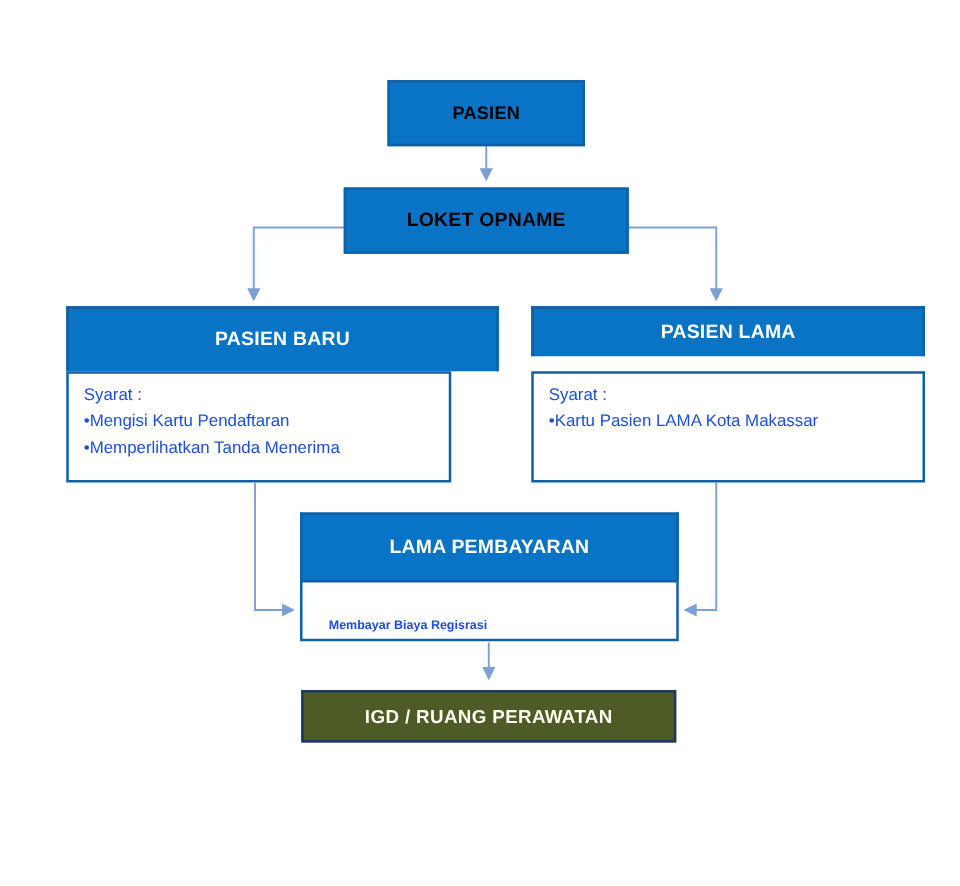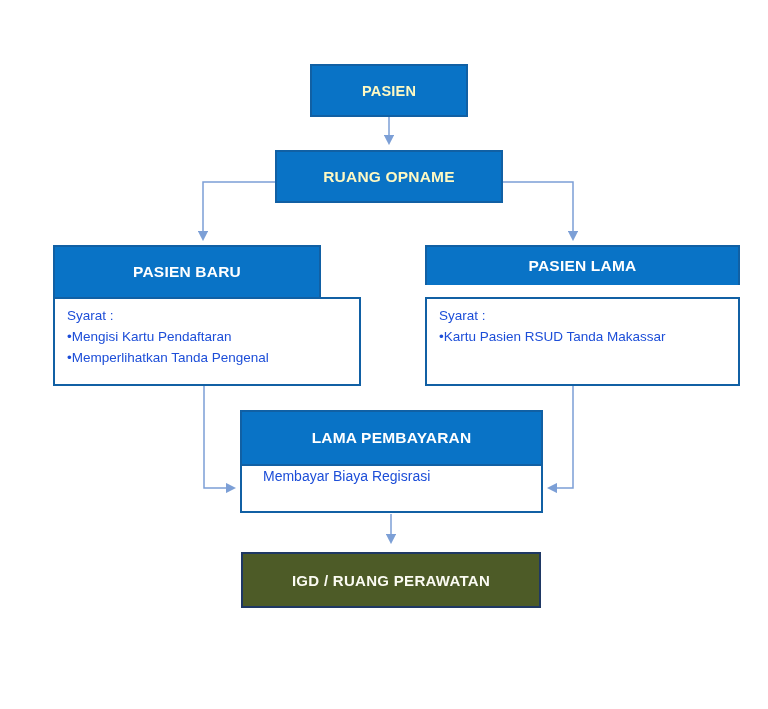--- a/index.html
+++ b/index.html
@@ -21,21 +21,21 @@
     width: 768px; height: 709px;
     pointer-events: none;
   }
   .node {
     position: absolute;
     box-sizing: border-box;
   }
   .blue-box {
     background: #0973c6;
     border: 2px solid #1160a4;
-    color: #fef9c3;
+    color: #000000;
     font-weight: bold;
     display: flex;
     align-items: center;
     justify-content: center;
     letter-spacing: 0.2px;
   }
   .hdr {
     background: #0973c6;
     border: 2px solid #1160a4;
     border-bottom: none;
@@ -52,45 +52,46 @@
     background: #ffffff;
     border: 2px solid #1160a4;
     box-sizing: border-box;
     color: #1d4ed8;
     font-size: 13.5px;
     line-height: 21px;
     padding: 6px 8px 0 12px;
   }
   .body-panel.single {
     display: flex;
-    align-items: flex-start;
+    align-items: flex-end;
     padding: 0 0 0 21px;
-    font-size: 14px;
+    font-size: 10px;
+    font-weight: bold;
   }
   .igd-box {
     background: #4d5b27;
     border: 2px solid #1f3864;
     color: #fbfbf2;
     font-weight: bold;
     font-size: 15px;
     display: flex;
     align-items: center;
     justify-content: center;
     letter-spacing: 0.3px;
   }
   
   #node-pasien        { left: 310px; top: 64px;  width: 158px; height: 53px; font-size: 14.5px; }
   #node-sentra        { left: 275px; top: 150px; width: 228px; height: 53px; font-size: 15.5px; }
-  #baru-header        { left: 53px;  top: 245px; width: 268px; height: 52px; }
+  #baru-header        { left: 53px;  top: 245px; width: 346px; height: 52px; }
   #baru-body          { left: 53px;  top: 297px; width: 308px; height: 89px; }
   #lama-header        { left: 425px; top: 245px; width: 315px; height: 40px; }
   #lama-body          { left: 425px; top: 297px; width: 315px; height: 89px; }
   #loket-header       { left: 240px; top: 410px; width: 303px; height: 54px; }
   #loket-body         { left: 240px; top: 464px; width: 303px; height: 49px; }
-  #node-igd           { left: 241px; top: 552px; width: 300px; height: 56px; }
+  #node-igd           { left: 241px; top: 552px; width: 300px; height: 42px; }
   .line { stroke: #7c9fd6; stroke-width: 1.5; fill: none; }
 </style>
 </head>
 <body>
 
 <div id="canvas">
 
   <svg id="connectors" viewBox="0 0 768 709">
     <defs>
       <marker id="arrow" viewBox="0 0 10 10" refX="7" refY="5" markerWidth="7" markerHeight="7" orient="auto">
@@ -100,33 +101,33 @@
     <path class="line" d="M389 117 V142" marker-end="url(#arrow)"></path>
     <path class="line" d="M275 182 H203 V238" marker-end="url(#arrow)"></path>
     <path class="line" d="M503 182 H573 V238" marker-end="url(#arrow)"></path>
     <path class="line" d="M204 386 V488 H233" marker-end="url(#arrow)"></path>
     <path class="line" d="M573 386 V488 H550" marker-end="url(#arrow)"></path>
     <path class="line" d="M391 514 V541" marker-end="url(#arrow)"></path>
   </svg>
 
   <div id="node-pasien" class="node blue-box">PASIEN</div>
 
-  <div id="node-sentra" class="node blue-box">RUANG OPNAME</div>
+  <div id="node-sentra" class="node blue-box">LOKET OPNAME</div>
 
   <div id="baru-header" class="node hdr">PASIEN BARU</div>
   <div id="baru-body" class="node body-panel">
     <div>Syarat :</div>
     <div>•Mengisi Kartu Pendaftaran</div>
-    <div>•Memperlihatkan Tanda Pengenal</div>
+    <div>•Memperlihatkan Tanda Menerima</div>
   </div>
 
   <div id="lama-header" class="node hdr">PASIEN LAMA</div>
   <div id="lama-body" class="node body-panel">
     <div>Syarat :</div>
-    <div>•Kartu Pasien RSUD Tanda Makassar</div>
+    <div>•Kartu Pasien LAMA Kota Makassar</div>
   </div>
 
   <div id="loket-header" class="node hdr">LAMA PEMBAYARAN</div>
   <div id="loket-body" class="node body-panel single">
     <span>Membayar Biaya Regisrasi</span>
   </div>
 
   <div id="node-igd" class="node igd-box">IGD / RUANG PERAWATAN</div>
 
 </div>

